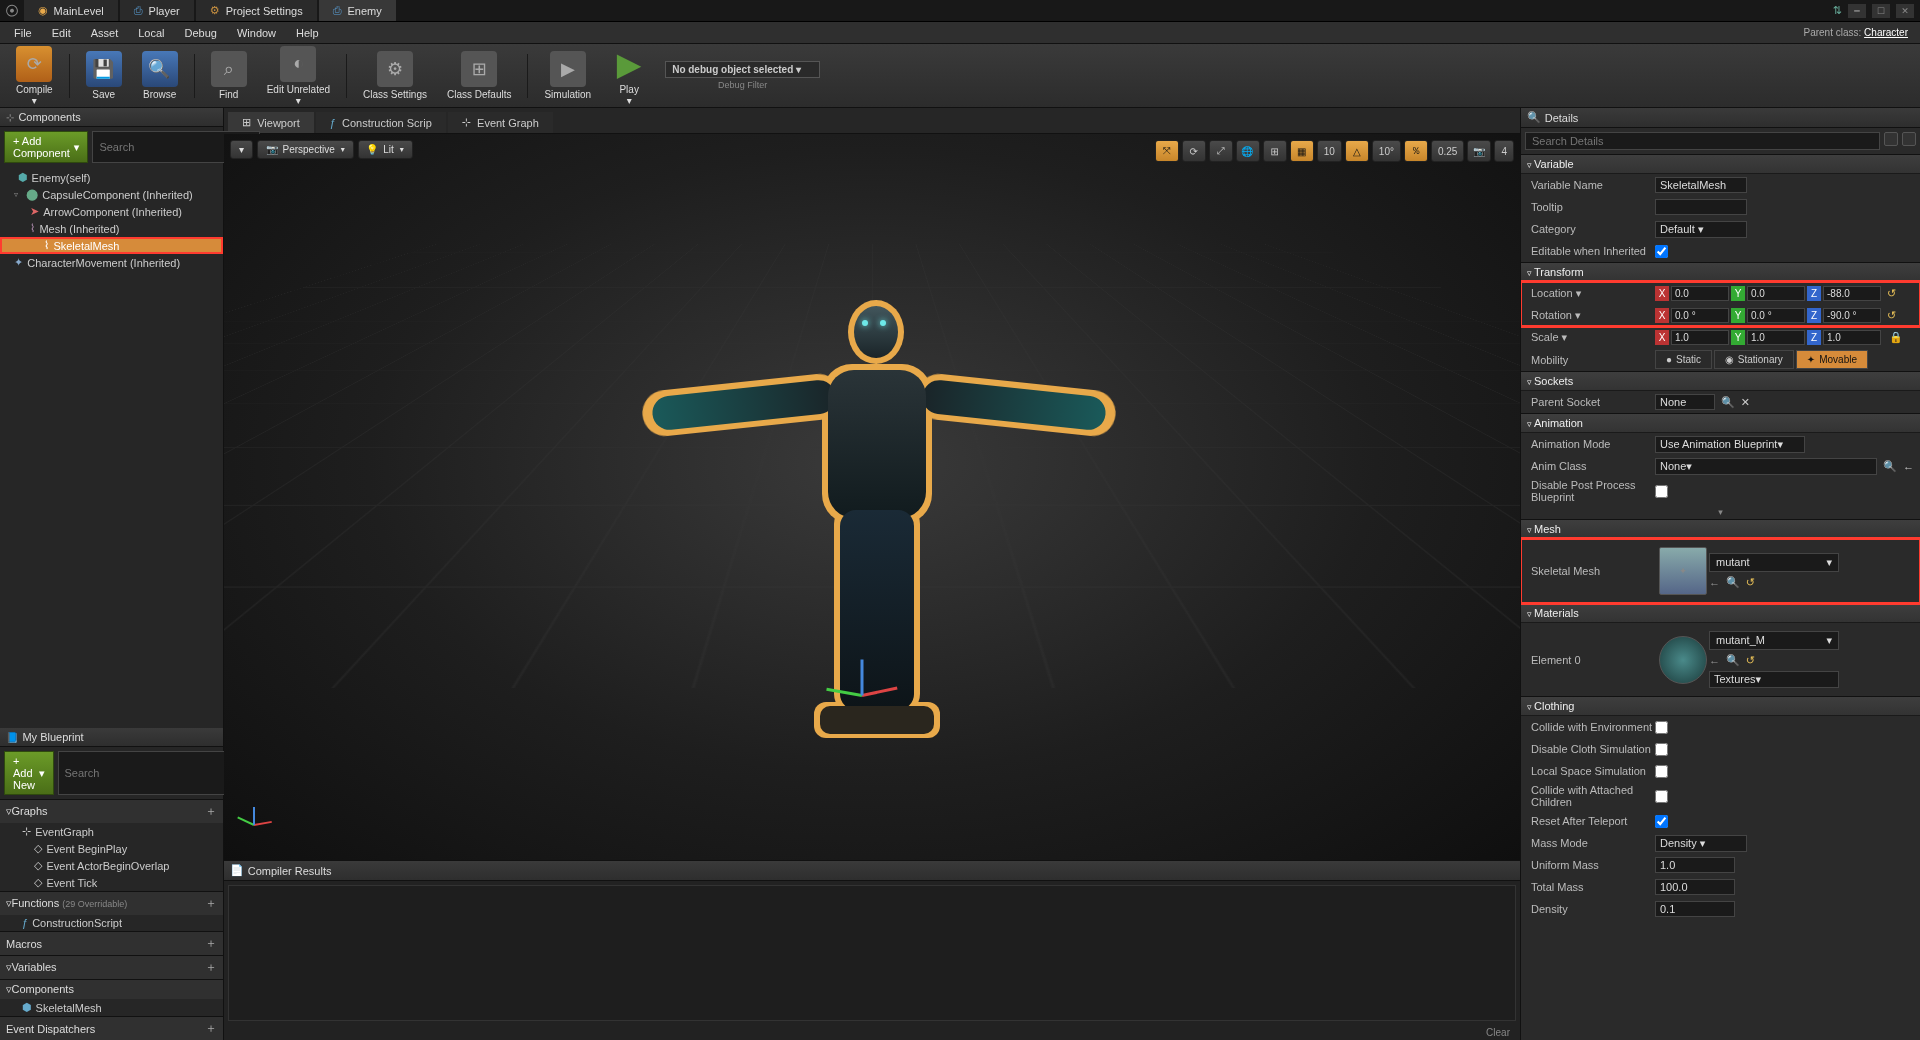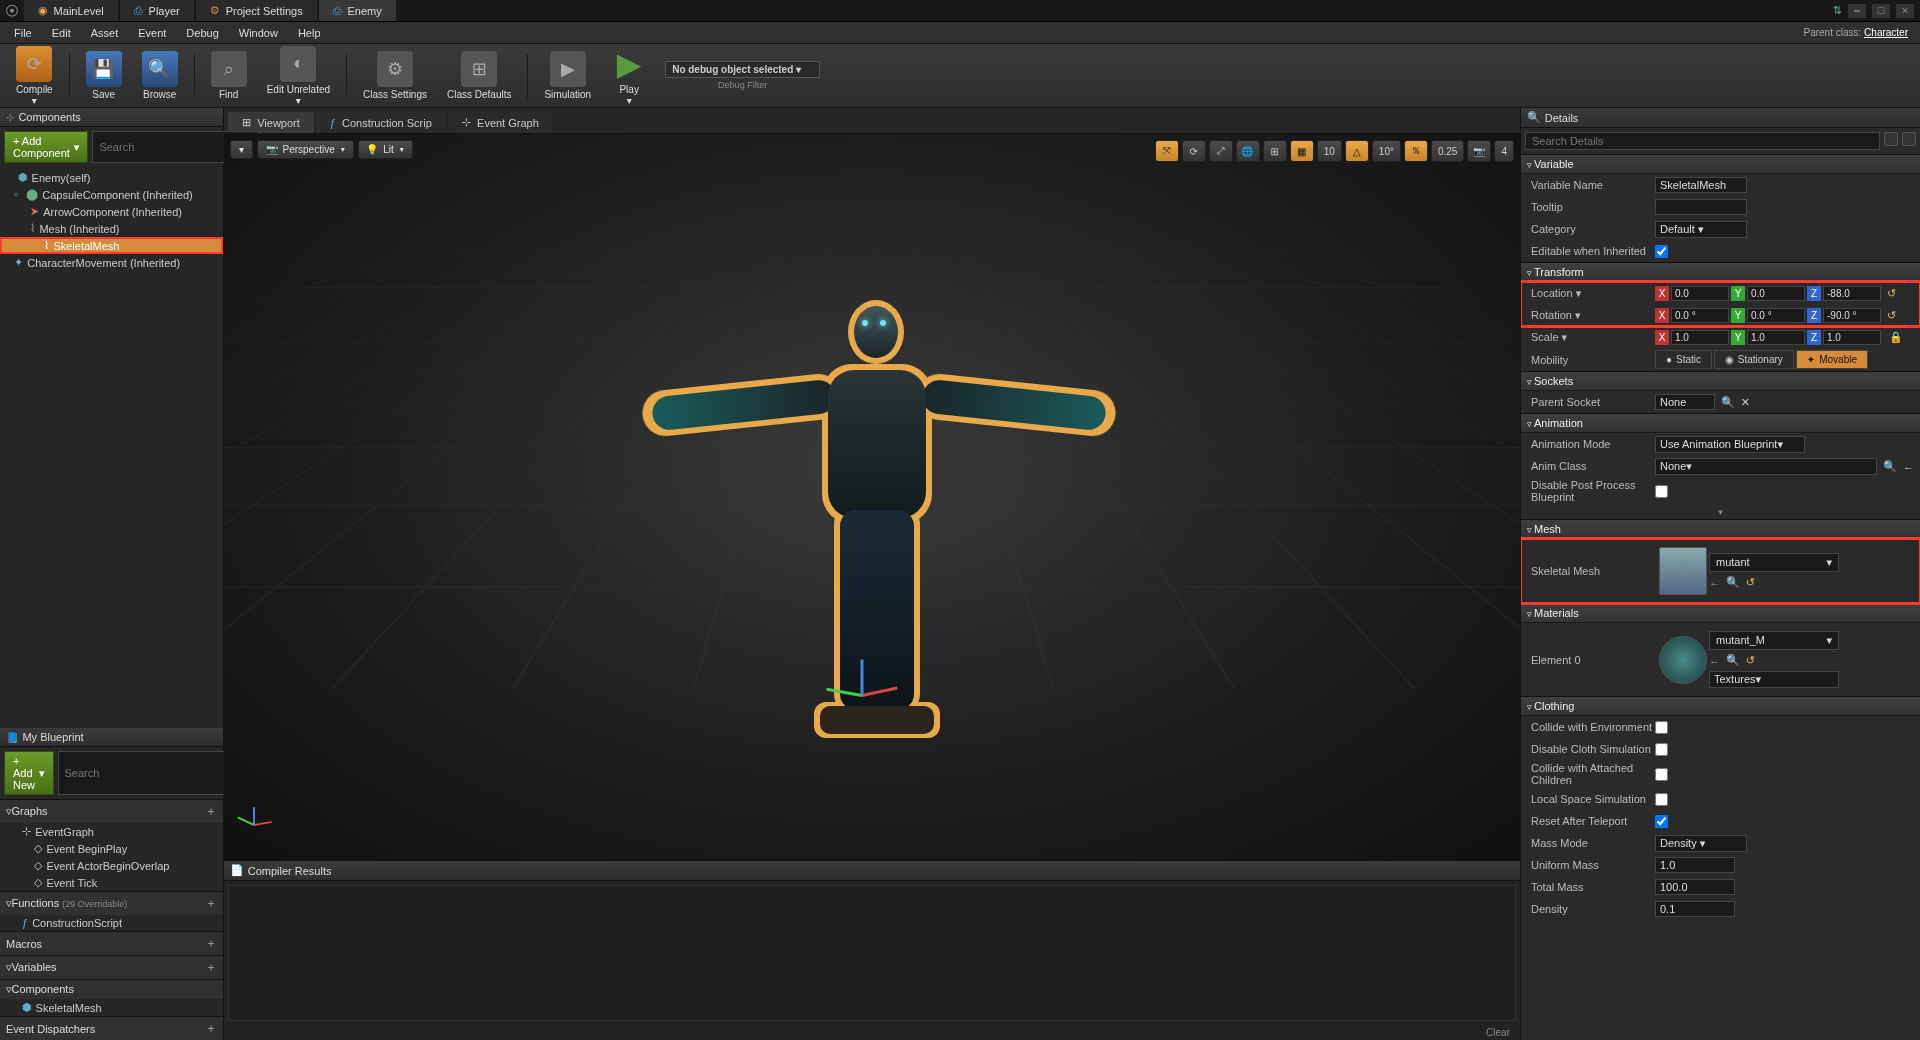--- a/index.html
+++ b/index.html
@@ -162,21 +162,21 @@
     <div class="win-btn">━</div>
     <div class="win-btn">☐</div>
     <div class="win-btn">✕</div>
   </div>
 </div>
 
 <div class="menu-bar">
   <div class="menu-item">File</div>
   <div class="menu-item">Edit</div>
   <div class="menu-item">Asset</div>
-  <div class="menu-item">Event</div>
+  <div class="menu-item">Local</div>
   <div class="menu-item">Debug</div>
   <div class="menu-item">Window</div>
   <div class="menu-item">Help</div>
   <div class="menu-right"><span>Parent class:</span> <a>Character</a></div>
 </div>
 
 <div class="toolbar">
   <div class="tool-btn"><div class="tool-icon" style="background:linear-gradient(#d89030,#b06018)">⟳</div><span>Compile</span> ▾</div>
   <div class="tool-sep"></div>
   <div class="tool-btn">
@@ -533,27 +533,27 @@
             <input type="checkbox" class="chk" style="">
           </div>
         </div>
       <div class="row">
           <div class="lbl">Disable Cloth Simulation</div>
           <div class="val">
             <input type="checkbox" class="chk" style="">
           </div>
         </div>
       <div class="row">
+          <div class="lbl">Local Space Simulation</div>
+          <div class="val">
+            <input type="checkbox" class="chk" style="">
+          </div>
+        </div>
+      <div class="row">
           <div class="lbl">Collide with Attached Children</div>
-          <div class="val">
-            <input type="checkbox" class="chk" style="">
-          </div>
-        </div>
-      <div class="row">
-          <div class="lbl">Local Space Simulation</div>
           <div class="val">
             <input type="checkbox" class="chk" style="">
           </div>
         </div>
       <div class="row">
           <div class="lbl">Reset After Teleport</div>
           <div class="val">
             <input type="checkbox" class="chk" checked="" style="">
           </div>
         </div>

